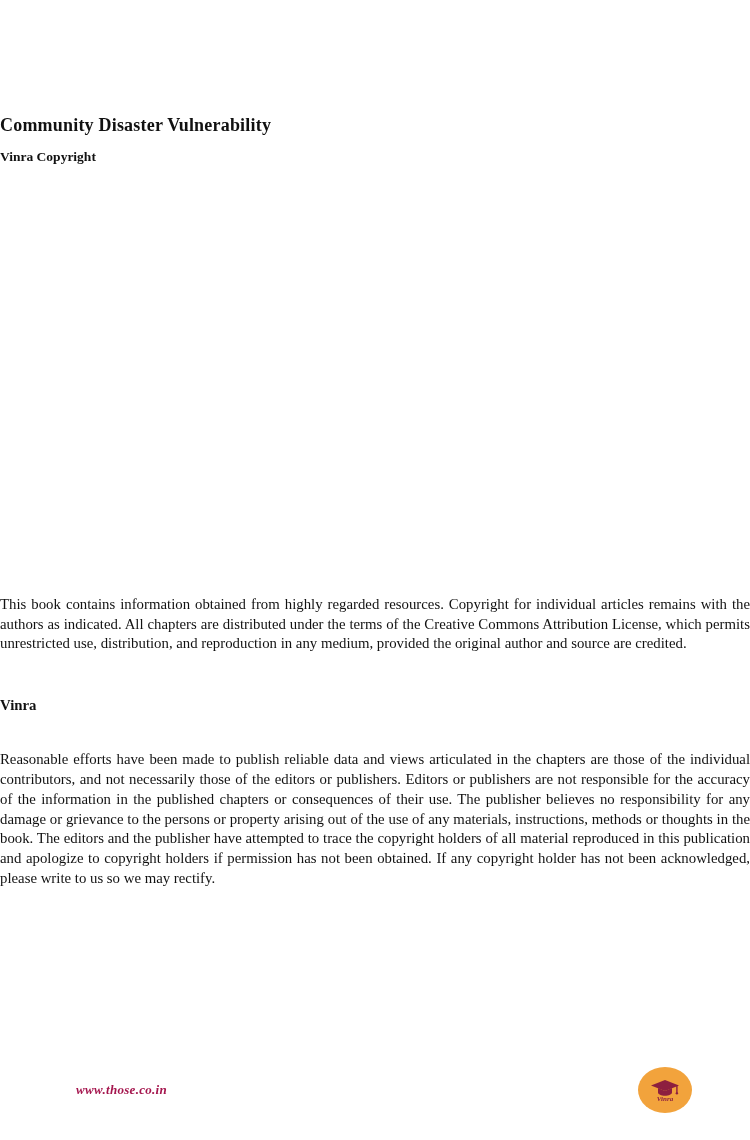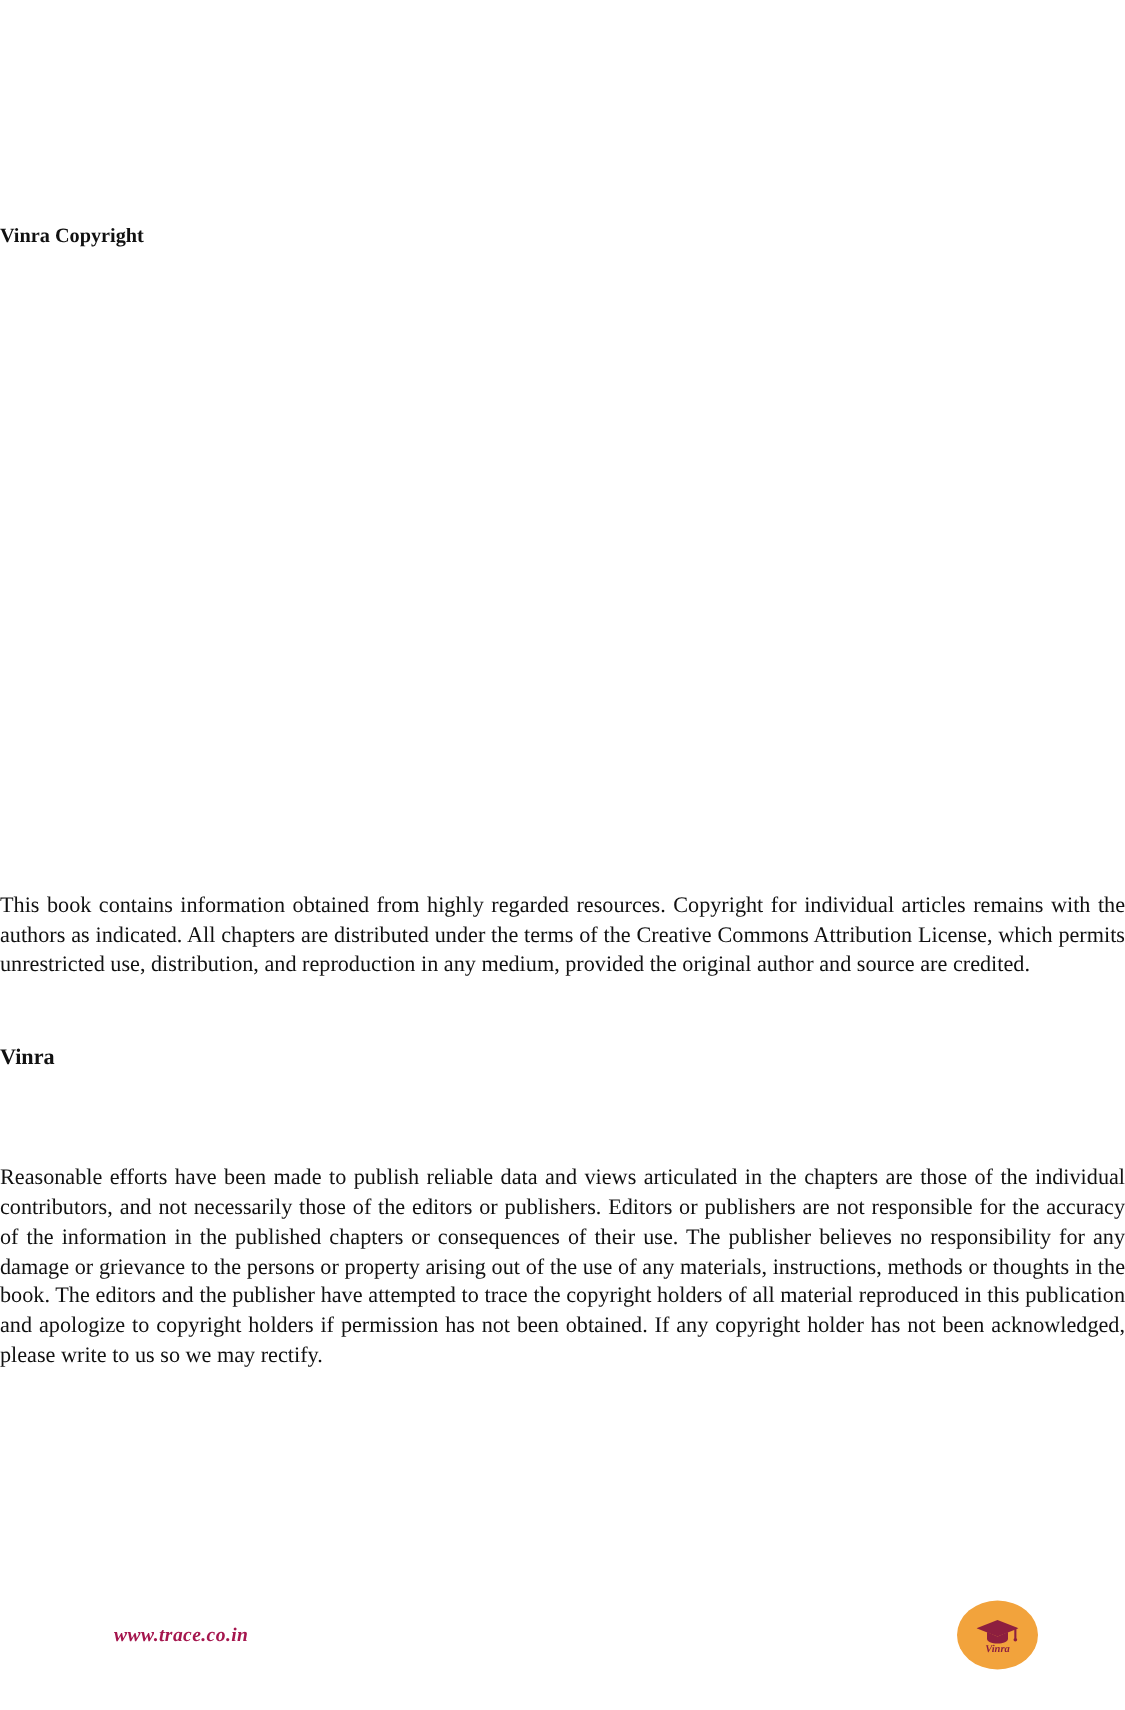--- a/index.html
+++ b/index.html
@@ -43,21 +43,21 @@
   }
   .notice-heading {
     position: absolute;
     top: 697px;
     left: 0;
     font-size: 14.8px;
     font-weight: bold;
   }
   .notice-para {
     position: absolute;
-    top: 761px;
+    top: 735px;
     left: 0;
     right: 0;
     font-size: 14.8px;
     line-height: 19.9px;
     text-align: justify;
   }
   .footer-url {
     position: absolute;
     left: 76px;
     top: 1082px;
@@ -93,30 +93,31 @@
     color: #8d1f3f;
     line-height: 7px;
     margin-top: -2px;
   }
 </style>
 </head>
 <body>
 
 <div class="page">
 
+  <h1 class="book-title">Community Disaster Vulnerability</h1>
 
   <div class="publisher">Vinra Copyright</div>
 
   <p class="copyright-para">This book contains information obtained from highly regarded resources. Copyright for individual articles remains with the authors as indicated. All chapters are distributed under the terms of the Creative Commons Attribution License, which permits unrestricted use, distribution, and reproduction in any medium, provided the original author and source are credited.</p>
 
   <div class="notice-heading">Vinra</div>
 
   <p class="notice-para">Reasonable efforts have been made to publish reliable data and views articulated in the chapters are those of the individual contributors, and not necessarily those of the editors or publishers. Editors or publishers are not responsible for the accuracy of the information in the published chapters or consequences of their use. The publisher believes no responsibility for any damage or grievance to the persons or property arising out of the use of any materials, instructions, methods or thoughts in the book. The editors and the publisher have attempted to trace the copyright holders of all material reproduced in this publication and apologize to copyright holders if permission has not been obtained. If any copyright holder has not been acknowledged, please write to us so we may rectify.</p>
 
-  <a href="#" class="footer-url">www.trace.co.in</a>
+  <a href="#" class="footer-url">www.those.co.in</a>
 
   <div class="logo">
     <span>
       <svg width="28" height="18" viewBox="0 0 28 18">
         <polygon points="14,0 28,5.5 14,11 0,5.5" fill="#8d1f3f"></polygon>
         <path d="M7 8 v4.5 c0 1.8 3.1 3.2 7 3.2 s7 -1.4 7 -3.2 V8 L14 11 Z" fill="#8d1f3f"></path>
         <rect x="25.2" y="5.5" width="1.4" height="7" fill="#8d1f3f"></rect>
         <circle cx="25.9" cy="13.2" r="1.2" fill="#8d1f3f"></circle>
       </svg>
     </span>

